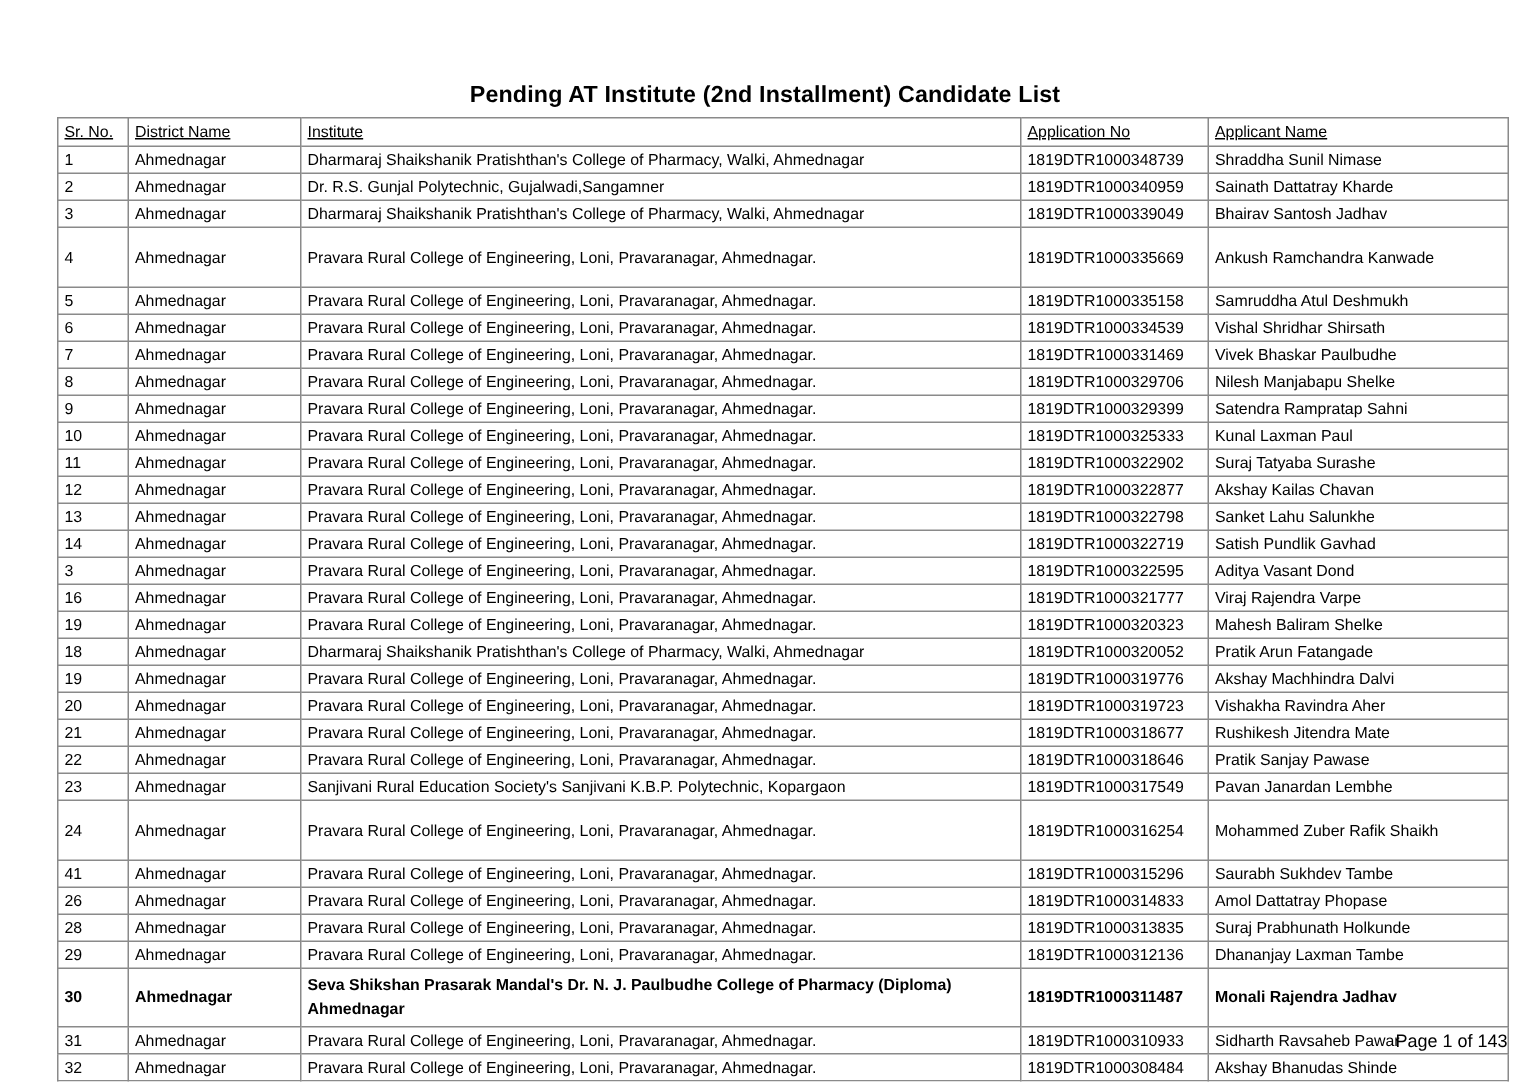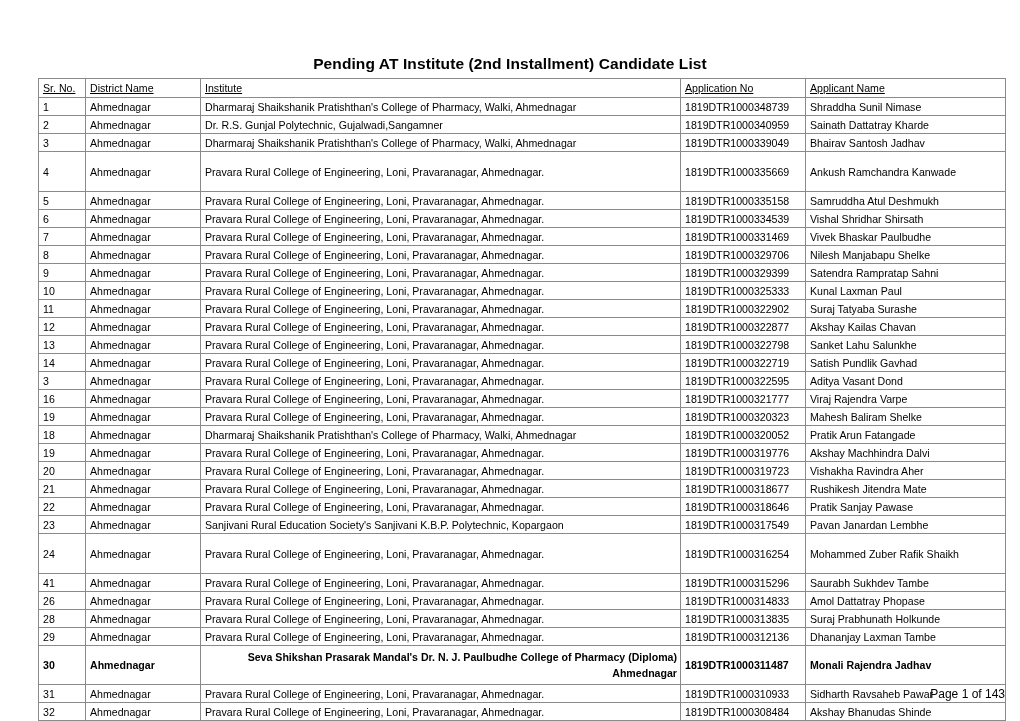--- a/index.html
+++ b/index.html
@@ -63,21 +63,21 @@
   col.c-sr    { width: 47px; }
   col.c-dist  { width: 115px; }
   col.c-inst  { width: 480px; }
   col.c-app   { width: 125px; }
   col.c-name  { width: 200px; }
 
   td.sr, th.sr { text-align: center; }
   td.inst { white-space: normal; }
   tr.tall td { height: 35px; }
   tr.wrap2 td { height: 34px; font-weight: bold; }
-  tr.wrap2 td.inst { line-height: 16px; white-space: normal; text-align: right; }
+  tr.wrap2 td.inst { line-height: 16px; white-space: normal; }
 
   .footer {
     position: absolute;
     right: 15px;
     top: 687px;
     font-size: 12px;
     text-align: center;
     color: #000;
   }
 </style>

